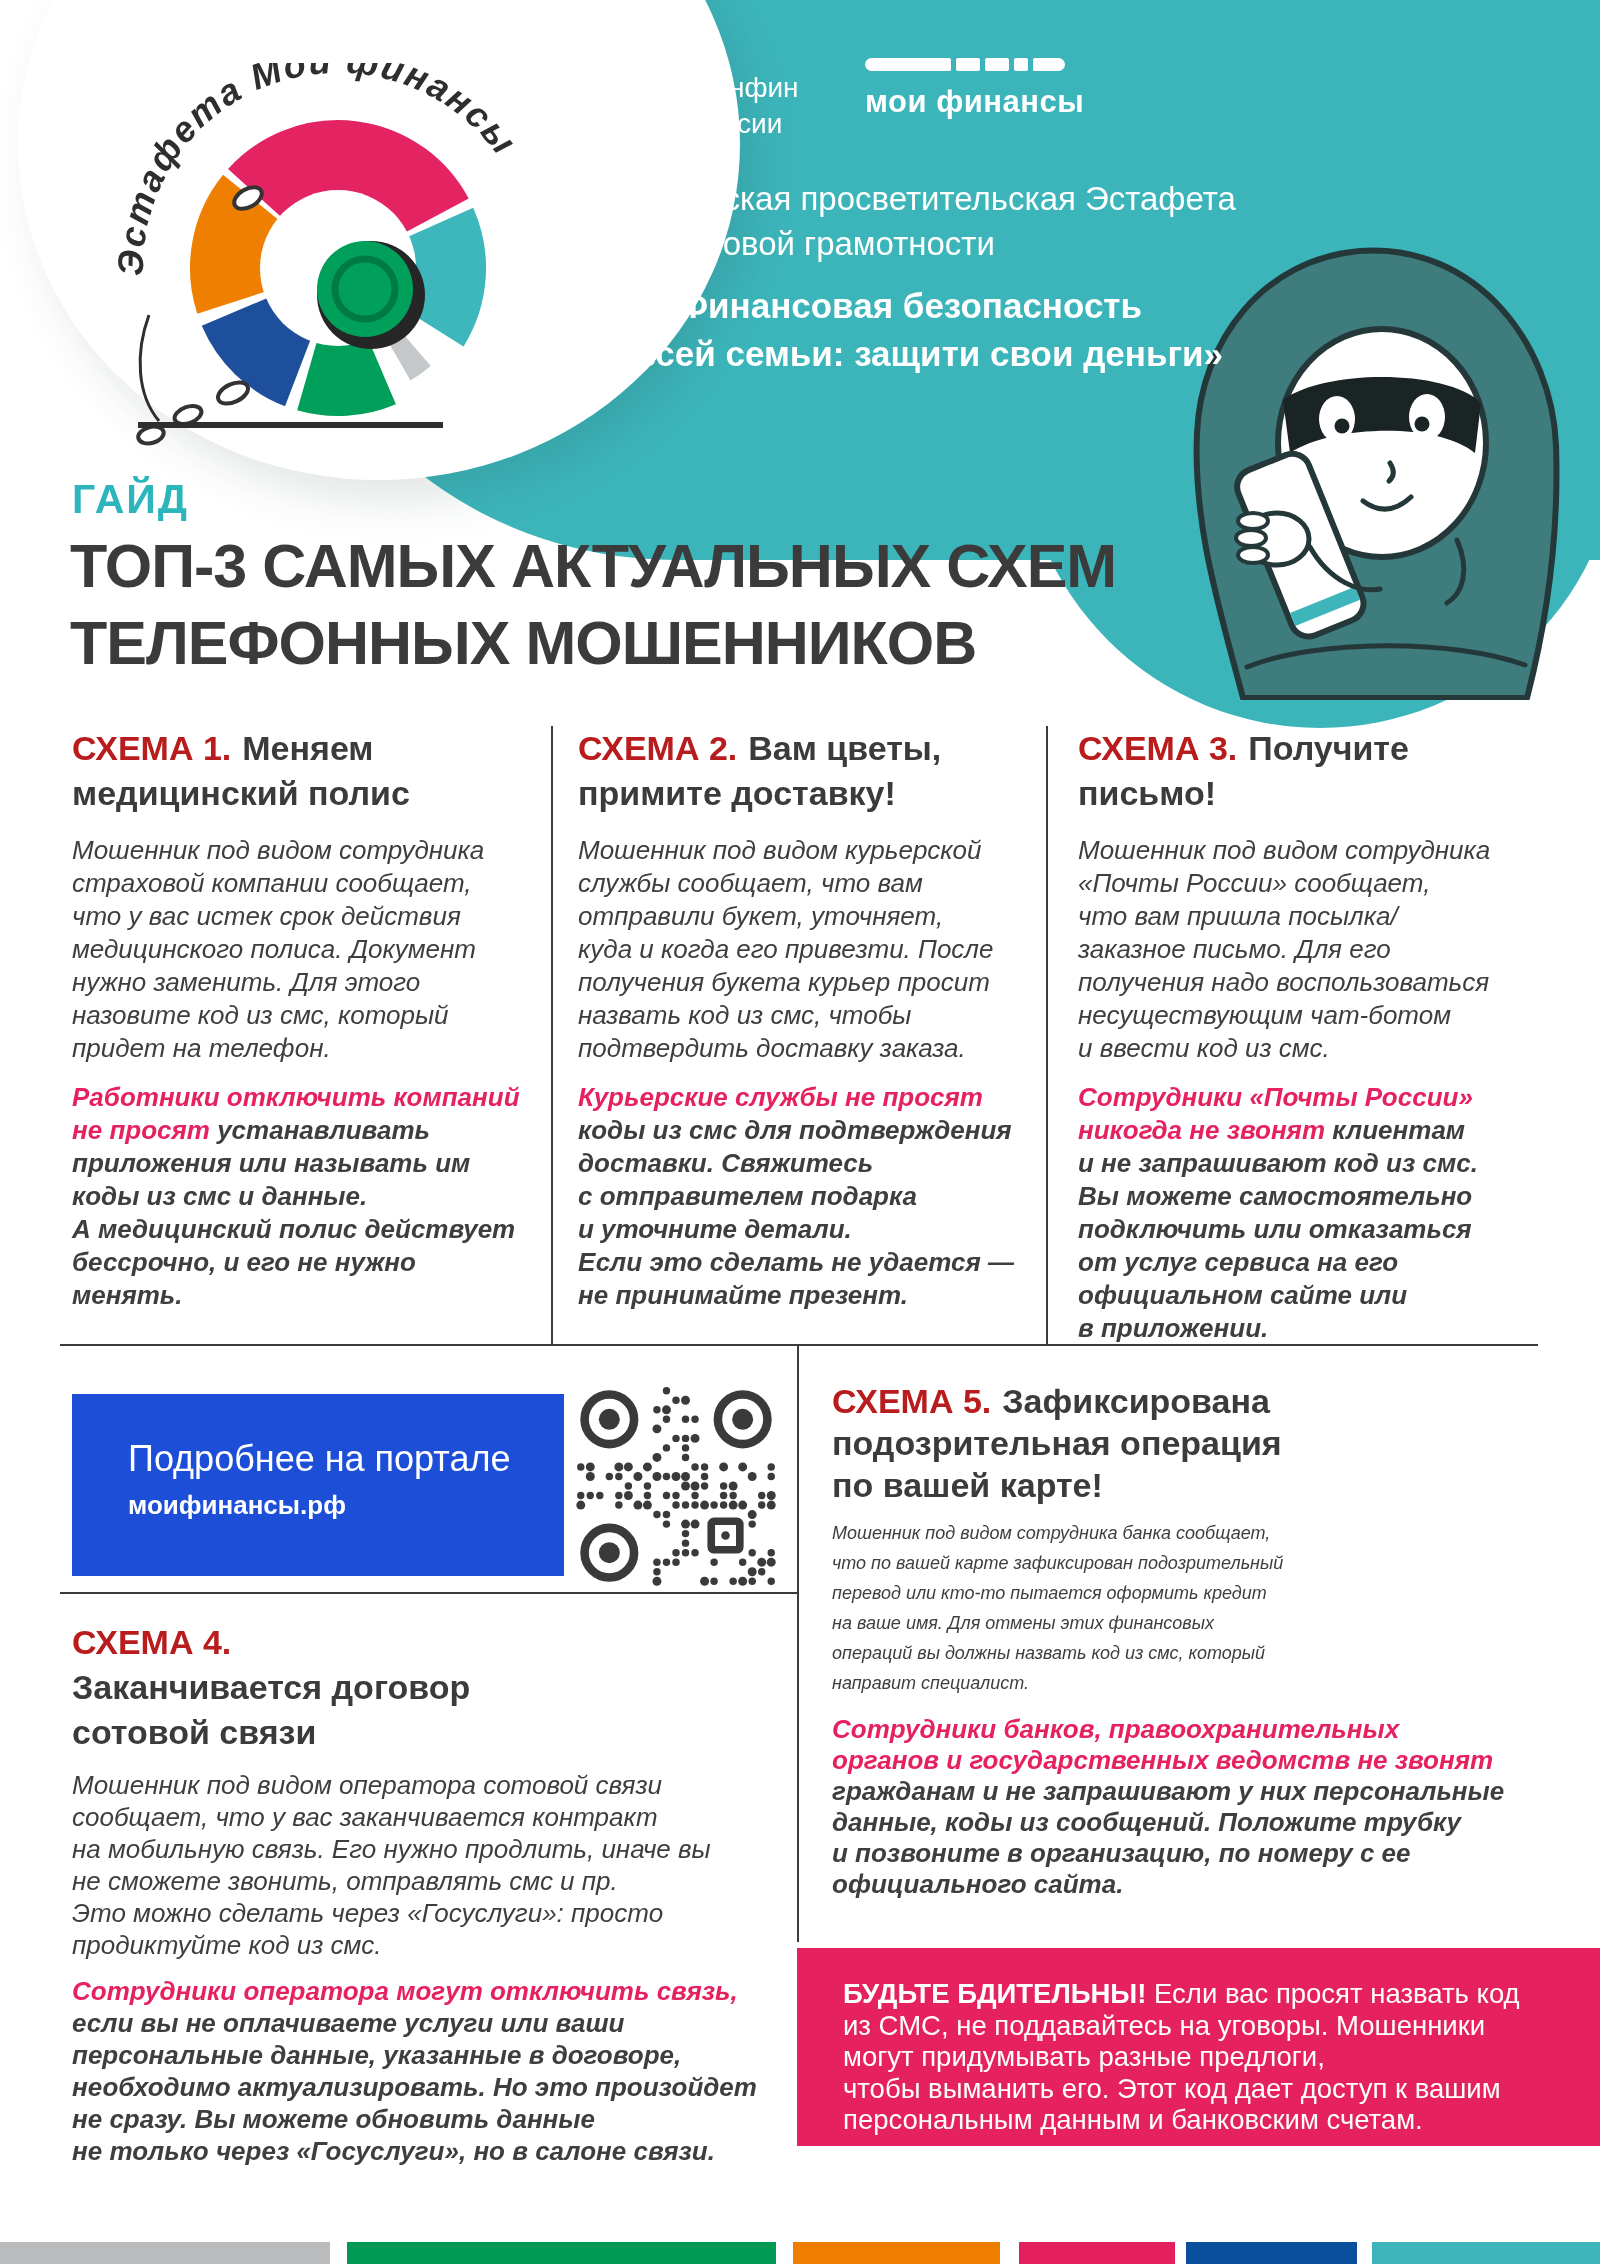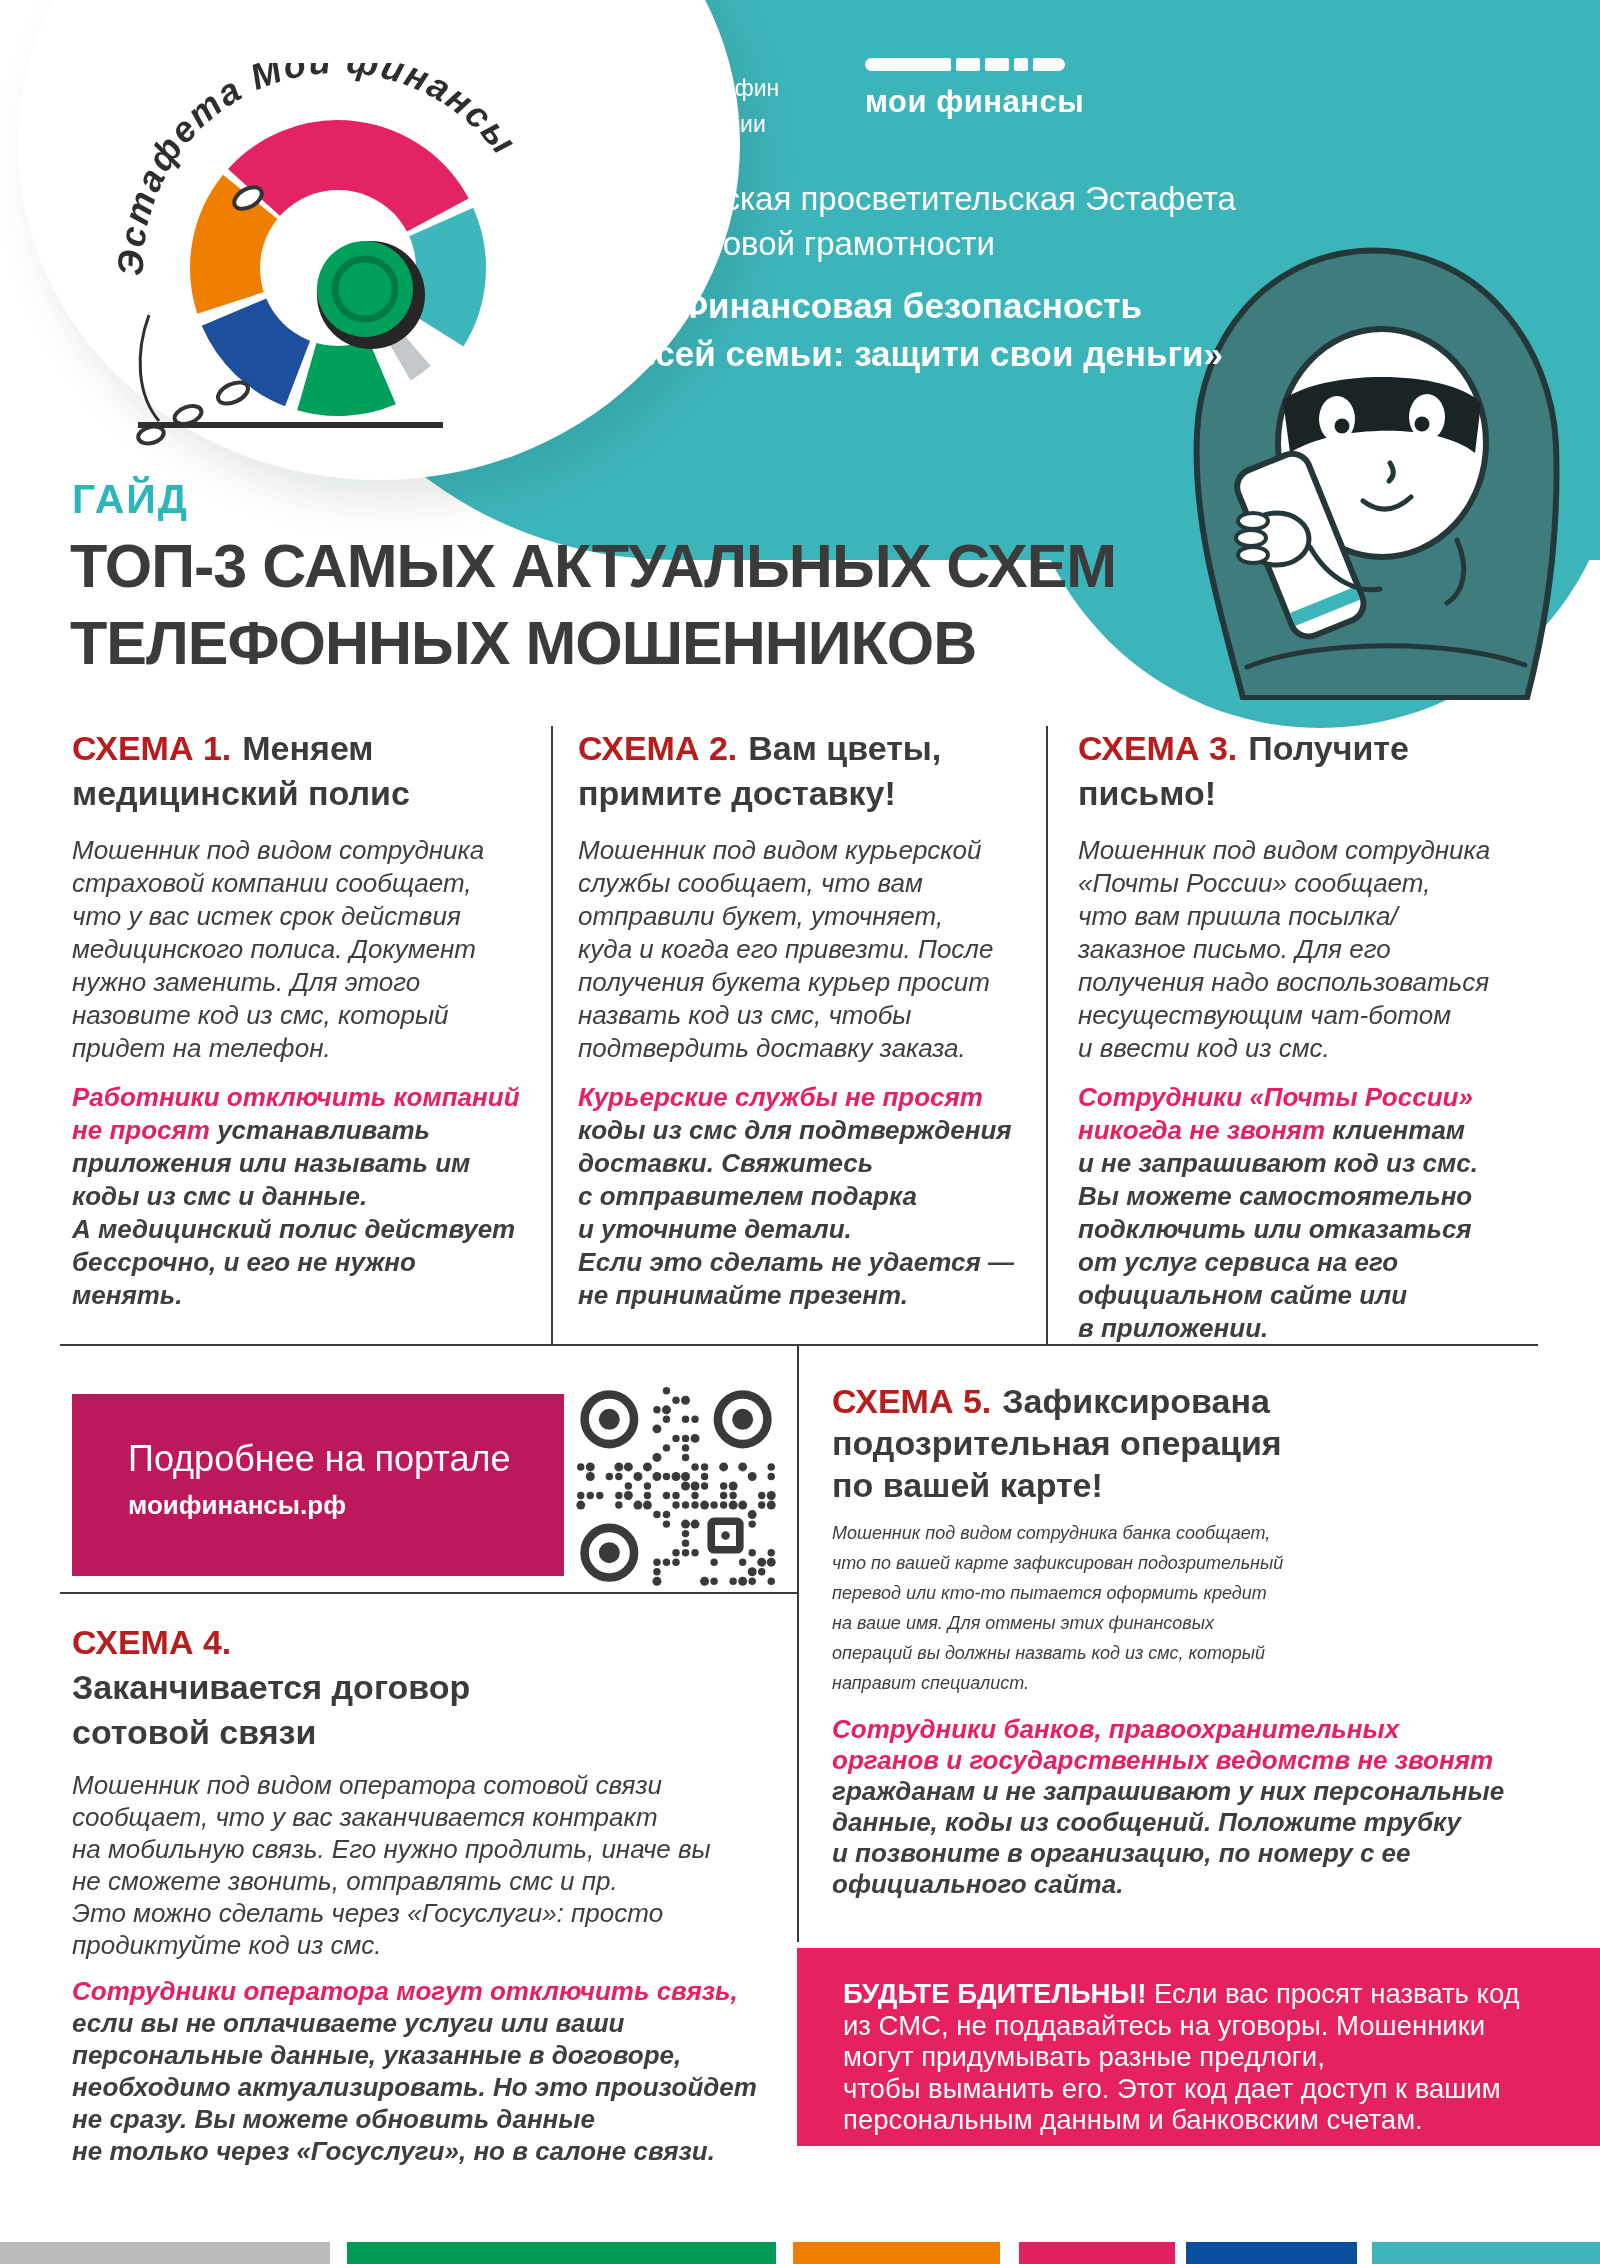--- a/index.html
+++ b/index.html
@@ -14,21 +14,21 @@
   
   .teal-header{
     left:285px;top:0;width:1315px;height:560px;background:#3cb5ba;
     border-radius:230px 0 0 440px / 230px 0 0 400px;
   }
   .char-blob{left:1020px;top:128px;width:600px;height:600px;border-radius:50%;background:#3cb5ba}
   .logo-circle{
     left:18px;top:-192px;width:722px;height:672px;border-radius:50%;background:#ffffff;
     box-shadow:16px 22px 44px rgba(30,60,60,.12);
   }
-  .ministry-text{left:690px;top:70px;font-size:23px;line-height:36px;color:#fff}
+  .ministry-text{left:690px;top:70px;font-size:28px;line-height:36px;color:#fff}
   .brand-bar{left:865px;top:58px;width:210px;height:13px;display:flex}
   .brand-bar span{display:block;height:13px;background:#fff;margin-right:5px}
   .brand-text{left:865px;top:84px;font-size:31px;font-weight:800;color:#fff;letter-spacing:.5px}
   .program-text{left:560px;top:176px;font-size:33px;line-height:45px;color:#fff}
   .stage-text{left:560px;top:282px;width:680px;font-size:35px;line-height:48px;color:#fff}
   .stage-text b{font-weight:800}
 
   
   .kicker{left:72px;top:476px;font-size:41px;font-weight:600;letter-spacing:2px;color:#2cb5bb}
   .main-title{left:70px;top:528px;font-size:61px;font-weight:800;line-height:77px;letter-spacing:-1px;color:#3b3b3b}
@@ -37,21 +37,21 @@
   .scheme{top:726px}
   .scheme-head{font-size:34px;font-weight:800;line-height:45px;color:#3b3b3b}
   .scheme-label{color:#b91c1c;margin-right:11px}
   .scheme-body{margin-top:18px;font-size:26px;line-height:33px;font-style:italic;color:#3e3e3e}
   .scheme-warn{margin-top:16px;font-size:26px;line-height:33px;font-style:italic;font-weight:700;color:#3e3e3e}
   .warn-hl{color:#e6215f}
 
   .divider{background:#3b3b3b}
 
   
-  .portal-box{left:72px;top:1394px;width:492px;height:182px;background:#be185d;color:#fff}
+  .portal-box{left:72px;top:1394px;width:492px;height:182px;background:#1d4ed8;color:#fff}
   .portal-line1{margin:44px 0 0 56px;font-size:36px}
   .portal-line2{margin:10px 0 0 56px;font-size:26px;font-weight:800}
 
   
   .alert-box{
     left:797px;top:1948px;width:803px;height:198px;background:#e6215f;color:#fff;
     box-sizing:border-box;padding:30px 50px 16px 46px;font-size:27.5px;line-height:31.5px;
   }
   .alert-box b{font-weight:800}
 

